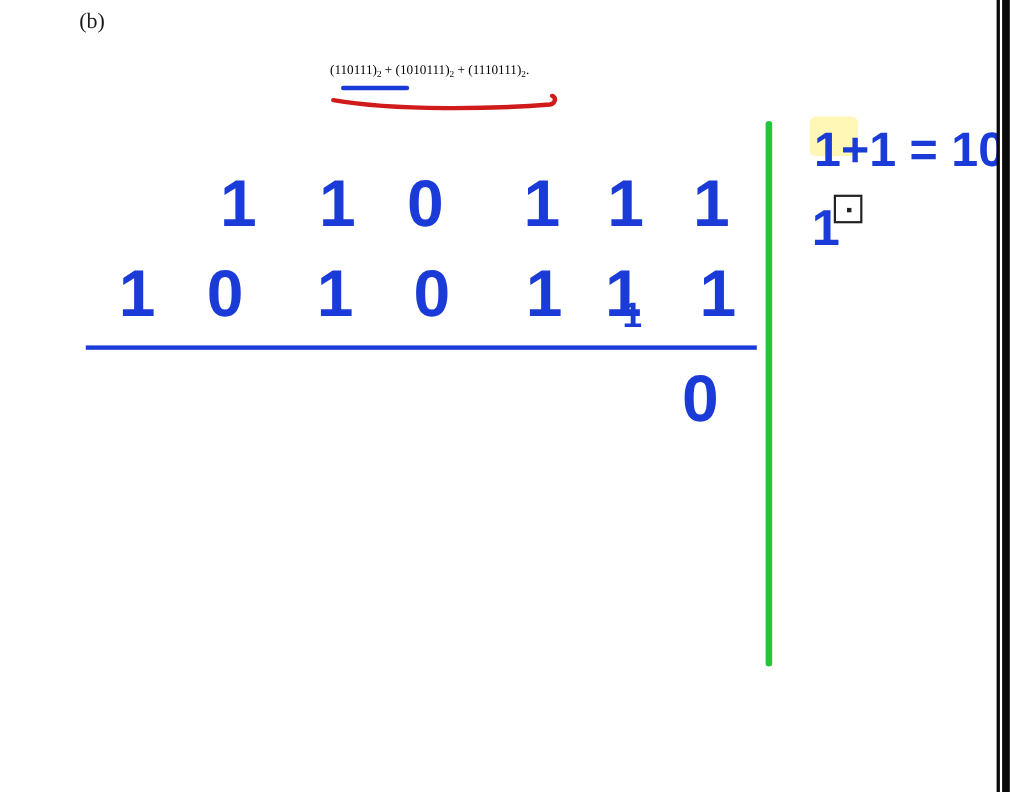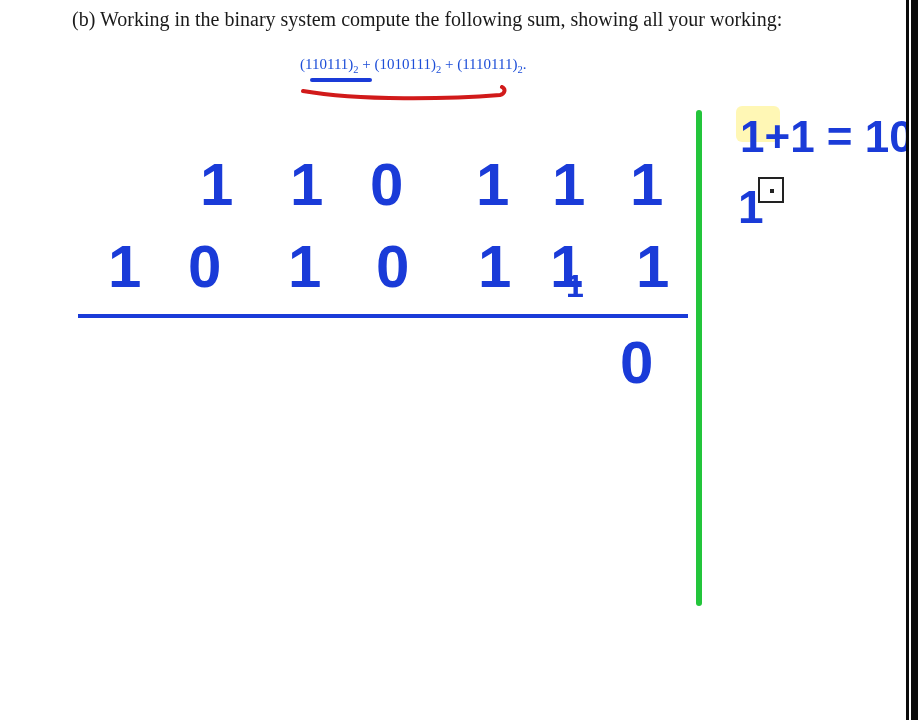--- a/index.html
+++ b/index.html
@@ -39,22 +39,22 @@
     }
     .qlabel {
       position: absolute;
       left: -28px;
       top: 0;
     }
     .formula {
       position: absolute;
       top: 56px;
       left: 300px;
-      font-size: 15px;
-      color: #1d4ed8;
+      font-size: 12px;
+      color: #000000;
       white-space: nowrap;
     }
     .formula sub { font-size: 0.7em; }
     .underline-blue {
       position: absolute;
       top: 78px;
       left: 310px;
       width: 62px;
       height: 4px;
       background: #1a3bd8;
@@ -134,21 +134,20 @@
       font-size: 46px;
     }
   </style>
 </head>
 <body>
 
 <div class="page">
 
   <div class="question">
     <span class="qlabel">(b)</span>
-    <span>Working in the binary system compute the following sum, showing all your working:</span>
   </div>
 
   <div class="formula">
     <span>(110111)</span><sub>2</sub><span> + </span><span>(1010111)</span><sub>2</sub><span> + </span><span>(1110111)</span><sub>2</sub><span>.</span>
   </div>
 
   <div class="underline-blue"></div>
 
   <svg class="underline-red" viewBox="0 0 210 18">
     <path d="M3 6 C 60 16, 150 14, 200 10 C 205 9, 206 4, 202 2" stroke="#d11a1a" stroke-width="4" fill="none" stroke-linecap="round"></path>

